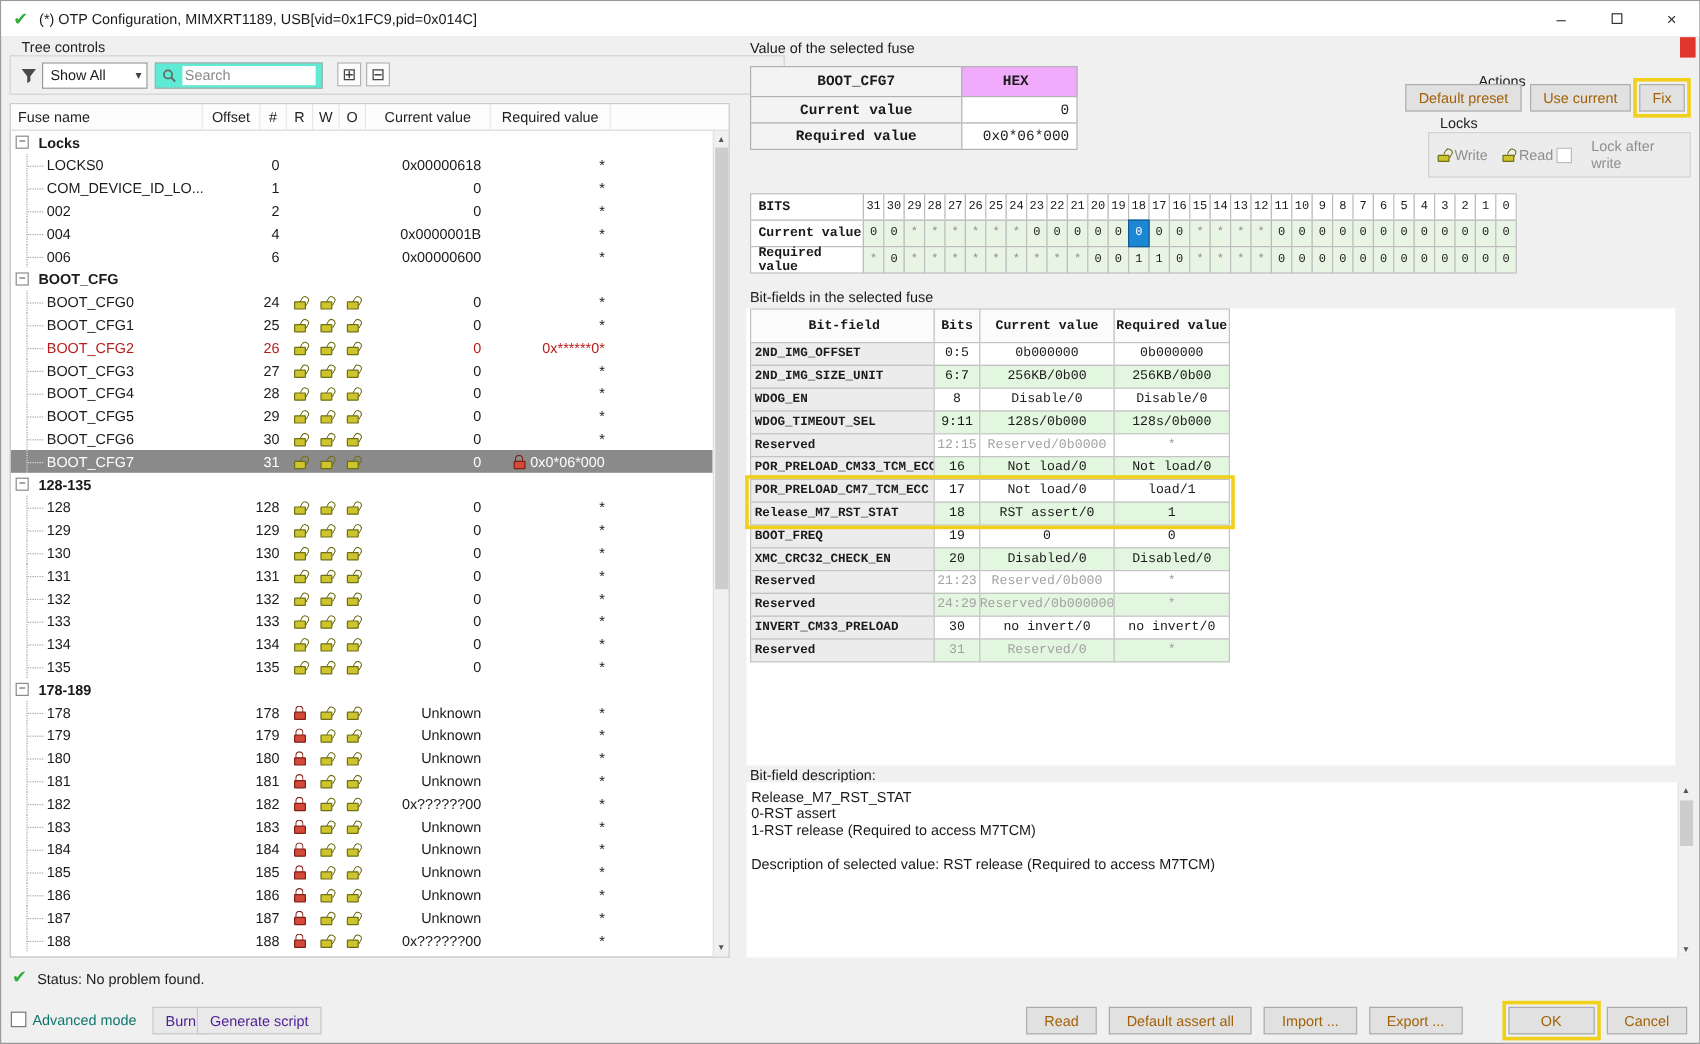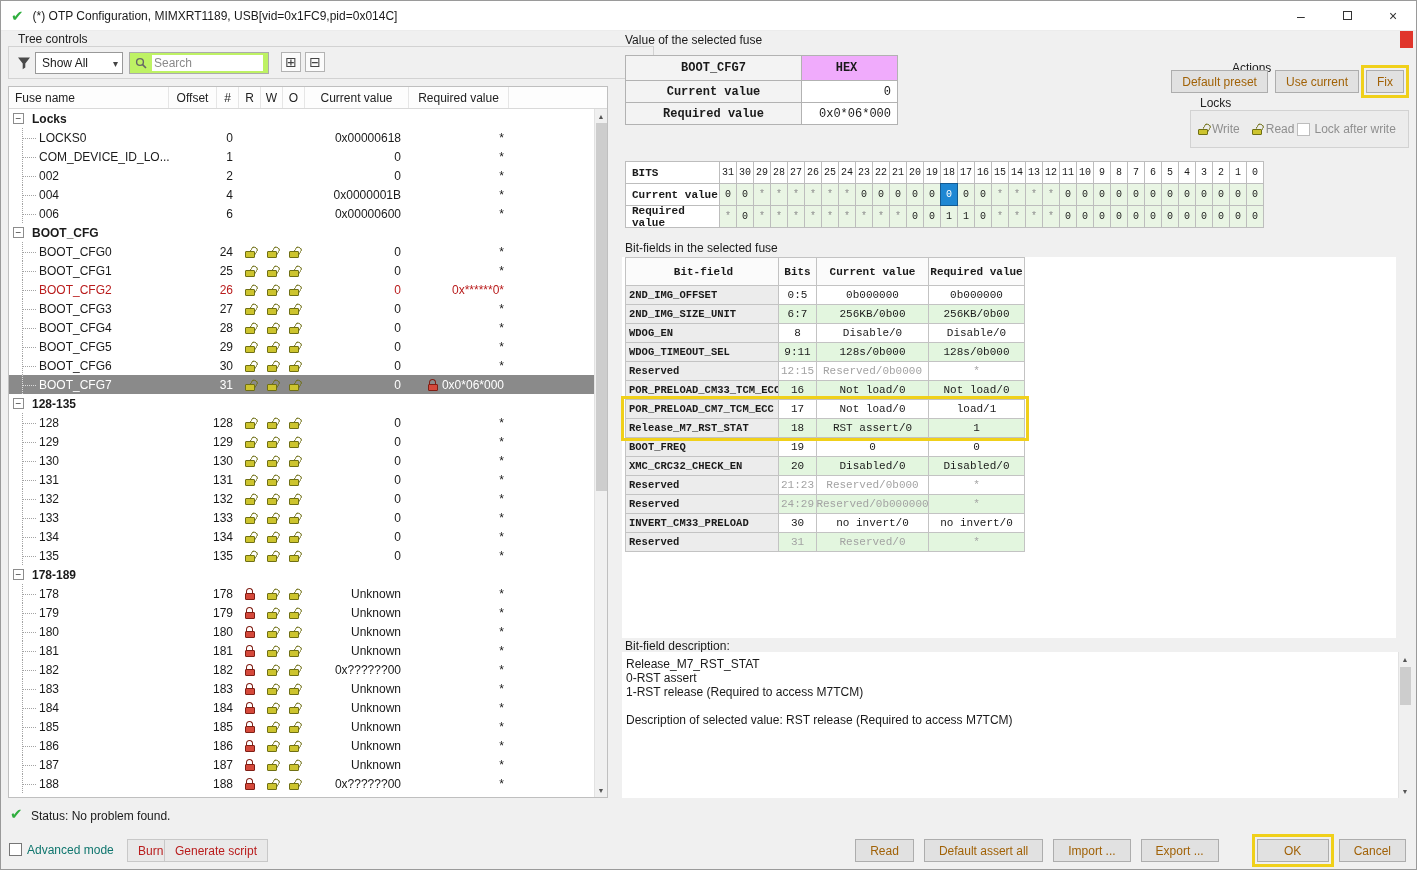--- a/index.html
+++ b/index.html
@@ -22,21 +22,21 @@
   
   .groupbox{position:absolute;border:1px solid #d2d2d2}
   .groupbox-label{position:absolute;top:-15px;left:6px;background:#f0f0f0;padding:0 3px;font-size:12px;color:#222}
 
   
   .tc-box{left:8px;top:46px;width:646px;height:33px}
   .funnel{position:absolute;left:8px;top:9px}
   .select{position:absolute;left:26px;top:5px;width:88px;height:22px;background:#fff;border:1px solid #999;
           display:flex;align-items:center;padding:0 4px 0 6px}
   .sel-arrow{margin-left:auto;font-size:10px;color:#444}
-  .searchbox{position:absolute;left:120px;top:5px;width:140px;height:22px;background:#bef264;border:1px solid #ababab;
+  .searchbox{position:absolute;left:120px;top:5px;width:140px;height:22px;background:#5eead4;border:1px solid #ababab;
              display:flex;align-items:center;gap:5px;padding:0 5px}
   .search-input{border:none;outline:none;flex:1;font-size:12px;font-family:inherit;min-width:0}
   .search-input::placeholder{color:#8a8a8a}
   .mini-btn{position:absolute;top:5px;width:20px;height:20px;border:1px solid #b3b3b3;background:#fbfbfb;
             text-align:center;line-height:18px;font-size:14px;color:#444}
   .mini-btn.expand{left:272px}
   .mini-btn.collapse{left:296px}
 
   
   .tree-table{position:absolute;left:8px;top:86px;width:600px;height:712px;background:#fff;border:1px solid #bfbfbf}
@@ -86,21 +86,21 @@
 
   
   .status-check{position:absolute;left:10px;top:805px;color:#2fae3e;font-weight:bold;font-size:15px}
   .status-text{position:absolute;left:31px;top:809px}
   .checkbox{width:13px;height:13px;background:#fff;border:1px solid #767676;display:inline-block}
   .checkbox.disabled{border-color:#bdbdbd}
   .adv-check{position:absolute;left:9px;top:843px}
   .adv-label{position:absolute;left:27px;top:843px;color:#0f766e}
   .btn{display:inline-flex;align-items:center;justify-content:center;height:23px;padding:0 10px;
        background:#e1e1e1;border:1px solid #adadad;font-size:12px;color:#a16207;white-space:nowrap}
-  .btn.disabled{color:#b91c1c;background:#e9e9e9;border-color:#c8c8c8}
+  .btn.disabled{color:#4c1d95;background:#e9e9e9;border-color:#c8c8c8}
   .btn.hl{outline:3px solid #f0d01a;outline-offset:2px}
   .btn-burn{position:absolute;left:127px;top:839px}
   .btn-gen{position:absolute;left:164px;top:839px}
   .bottom-right{position:absolute;right:11px;top:839px;display:flex;gap:10px;align-items:center}
   .bottom-right .btn{padding:0 14px}
   .btn-ok{margin-left:28px;min-width:72px}
 
   
   .panel-label{position:absolute;font-size:12px;color:#1a1a1a}
   .fv-table{position:absolute;left:625px;top:55px}
@@ -114,21 +114,21 @@
   .fv-head{height:26px}.fv-r{height:23px}
   .fv-head .fv-v{background:#f0abfc;justify-content:center;font-weight:bold}
 
   
   .actions-label{left:1232px;top:61px}
   .actions-row{position:absolute;right:13px;top:70px;display:flex;gap:7px}
   .locks-box{left:1190px;top:110px;width:219px;height:38px;background:#ececec}
   .locks-content{position:absolute;left:6px;top:0;right:4px;bottom:0;display:flex;align-items:center;gap:3px;color:#8f8f8f}
   .locks-content .grp{display:flex;align-items:center;gap:3px}
   .locks-content .grp + .grp{margin-left:8px}
-  .locks-cb{margin-left:0;display:flex;align-items:center;gap:4px}
+  .locks-cb{margin-left:0;display:flex;align-items:center;gap:16px}
 
   
   .bits-table{position:absolute;left:625px;top:161px}
   .bits-row{display:flex}
   .bits-row + .bits-row{margin-top:-1px}
   .bits-label{width:95px;height:23px;border:1px solid #bdbdbd;background:#fff;display:flex;align-items:center;
               padding-left:6px;font-family:"Liberation Mono","DejaVu Sans Mono",monospace;font-size:11px;font-weight:bold}
   .bit-cell{width:18px;height:23px;border:1px solid #bdbdbd;margin-left:-1px;display:flex;align-items:center;
             justify-content:center;font-family:"Liberation Mono","DejaVu Sans Mono",monospace;font-size:10px;background:#fff}
   .bit-cell.val{background:#e9f5e4}

